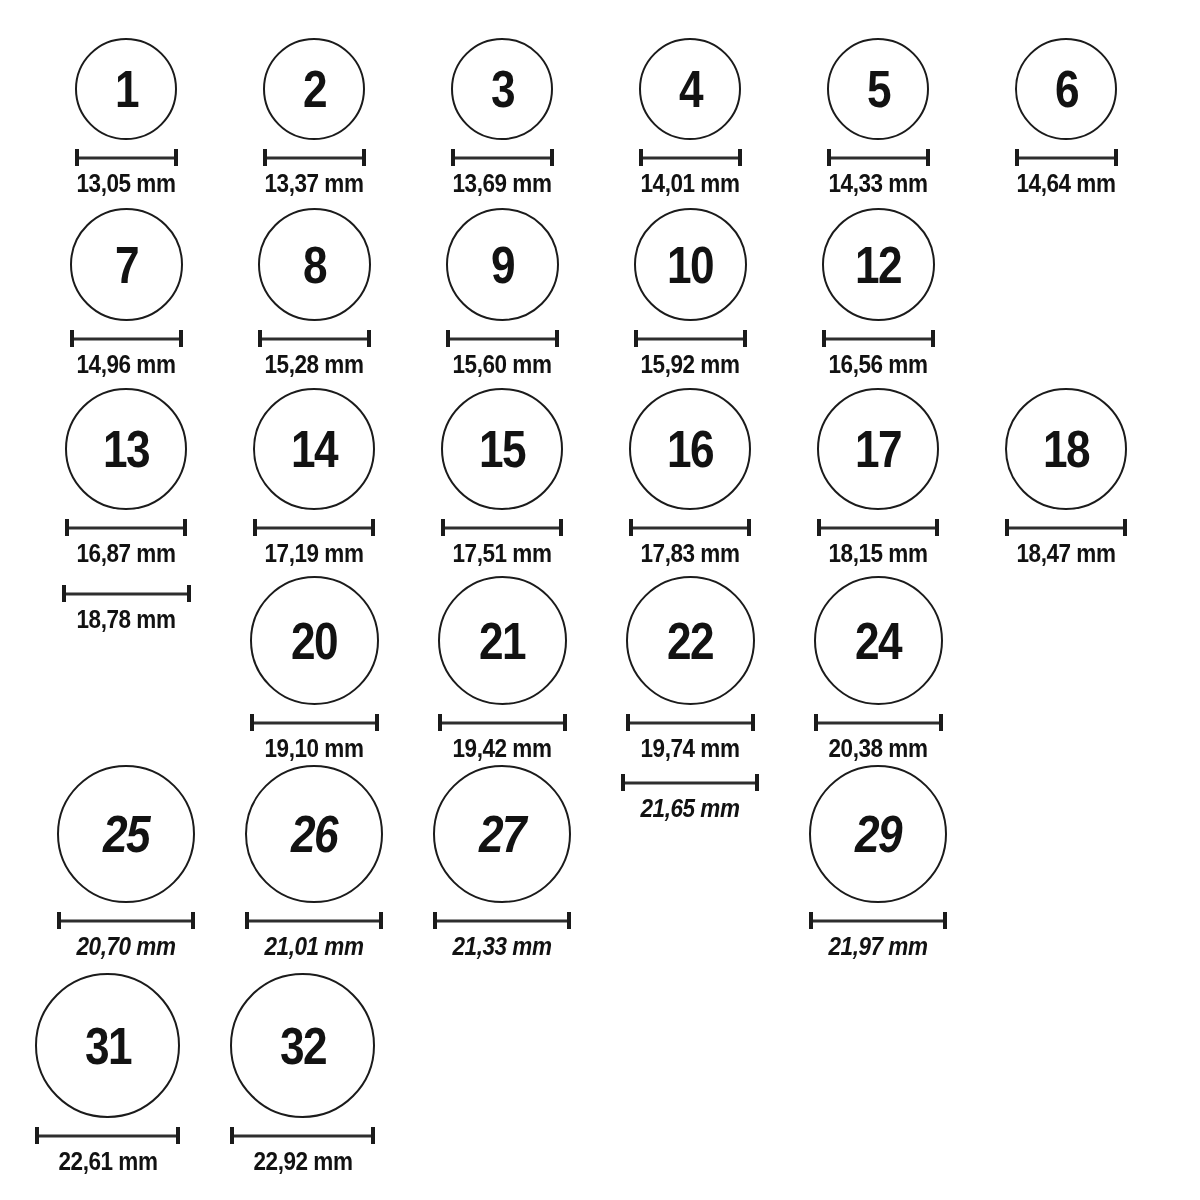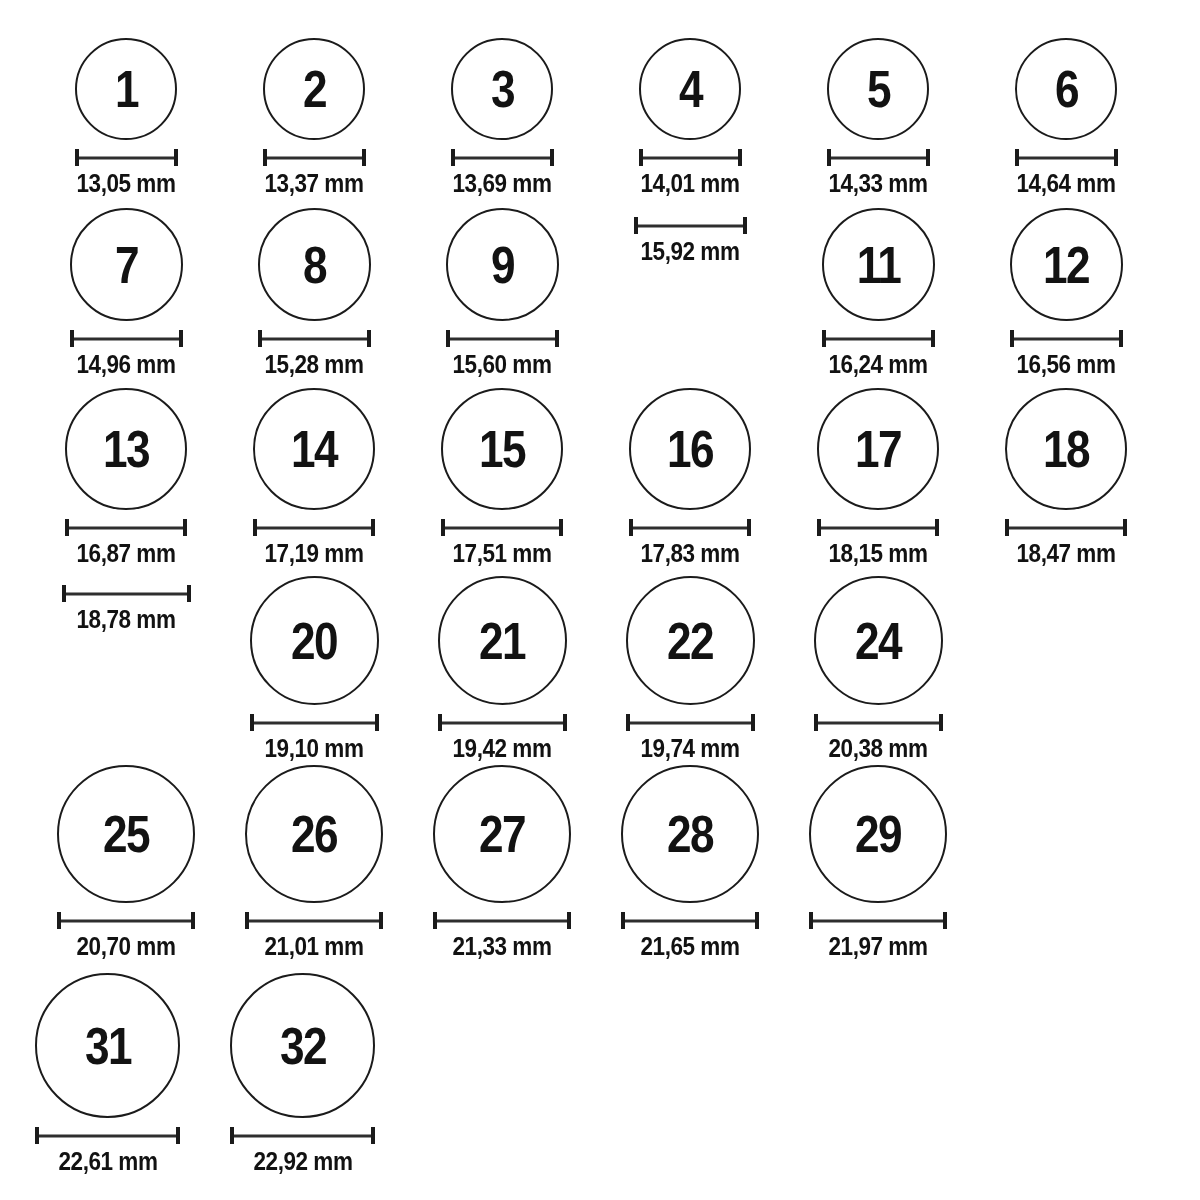--- a/index.html
+++ b/index.html
@@ -17,21 +17,21 @@
     padding: 38px 40px 0 32px;
   }
   .row {
     display: grid;
     grid-template-columns: repeat(6, 1fr);
   }
   .r0 { height: 170px; }
   .r1 { height: 180px; }
   .r2 { height: 188px; }
   .r3 { height: 189px; }
-  .r4 { height: 208px; }
+  .r4 { height: 208px; font-style: italic; }
   .r5 { height: 220px; gap: 44px; }
   .cell {
     display: flex;
     flex-direction: column;
     align-items: center;
     justify-content: flex-start;
   }
   .circle {
     box-sizing: border-box;
     border: 2.5px solid #1b1b1b;
@@ -164,31 +164,27 @@
 
   <div class="cell">
     <div class="circle">
       <span class="num">9</span>
     </div>
     <div class="ruler"></div>
     <span class="label">15,60 mm</span>
   </div>
 
   <div class="cell">
+    <div class="circle">
+      <span class="num">10</span>
+    </div>
     <div class="ruler"></div>
     <span class="label">15,92 mm</span>
   </div>
 
-  <div class="cell">
-    <div class="circle">
-      <span class="num">11</span>
-    </div>
-    <div class="ruler"></div>
-    <span class="label">16,24 mm</span>
-  </div>
 
   <div class="cell">
     <div class="circle">
       <span class="num">12</span>
     </div>
     <div class="ruler"></div>
     <span class="label">16,56 mm</span>
   </div>
 </div>
     <div class="row r2">
@@ -298,23 +294,20 @@
 
   <div class="cell">
     <div class="circle">
       <span class="num">27</span>
     </div>
     <div class="ruler"></div>
     <span class="label">21,33 mm</span>
   </div>
 
   <div class="cell">
-    <div class="circle">
-      <span class="num">28</span>
-    </div>
     <div class="ruler"></div>
     <span class="label">21,65 mm</span>
   </div>
 
   <div class="cell">
     <div class="circle">
       <span class="num">29</span>
     </div>
     <div class="ruler"></div>
     <span class="label">21,97 mm</span>

